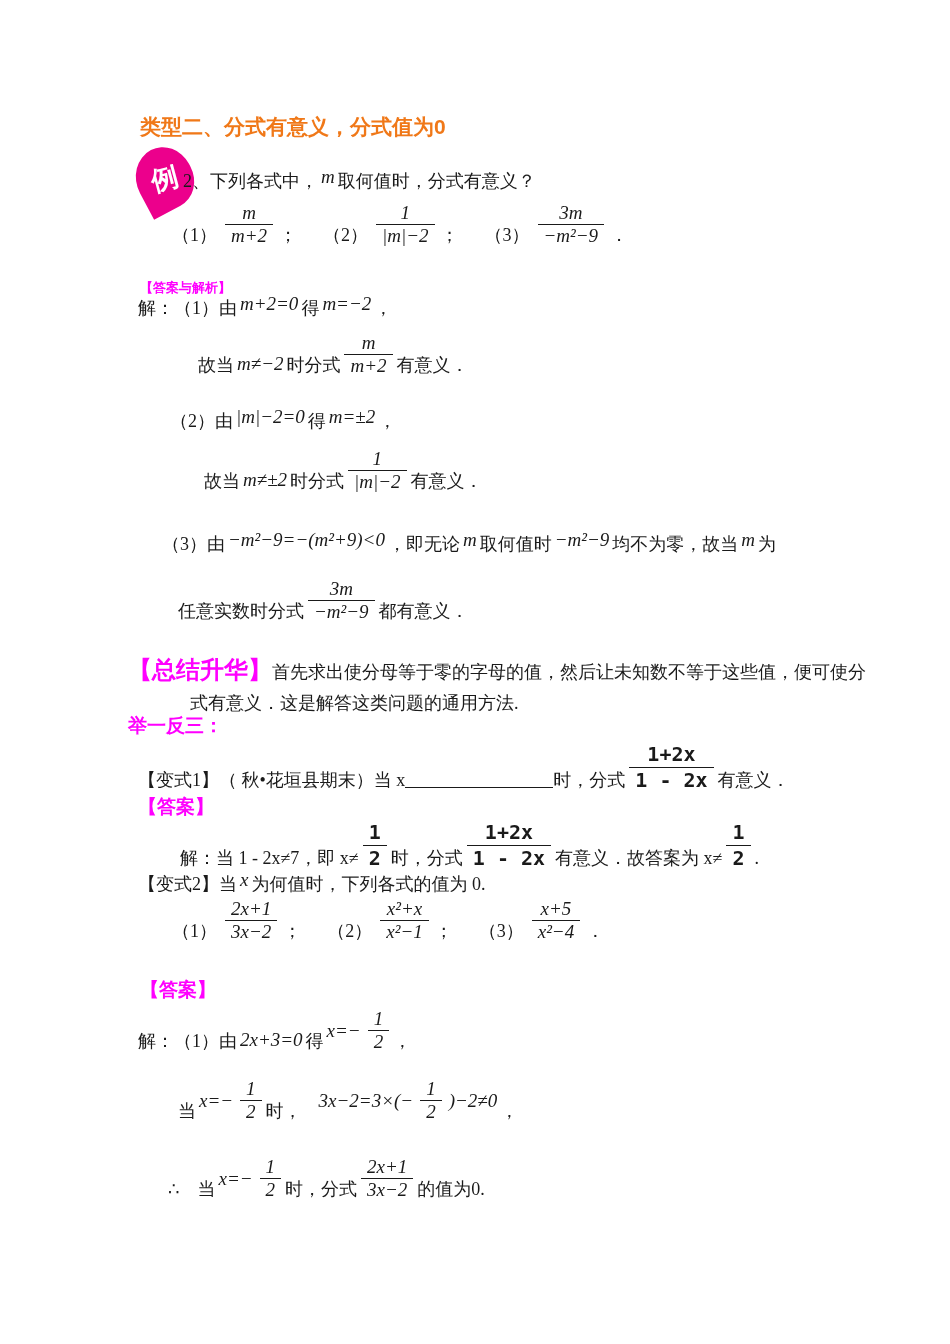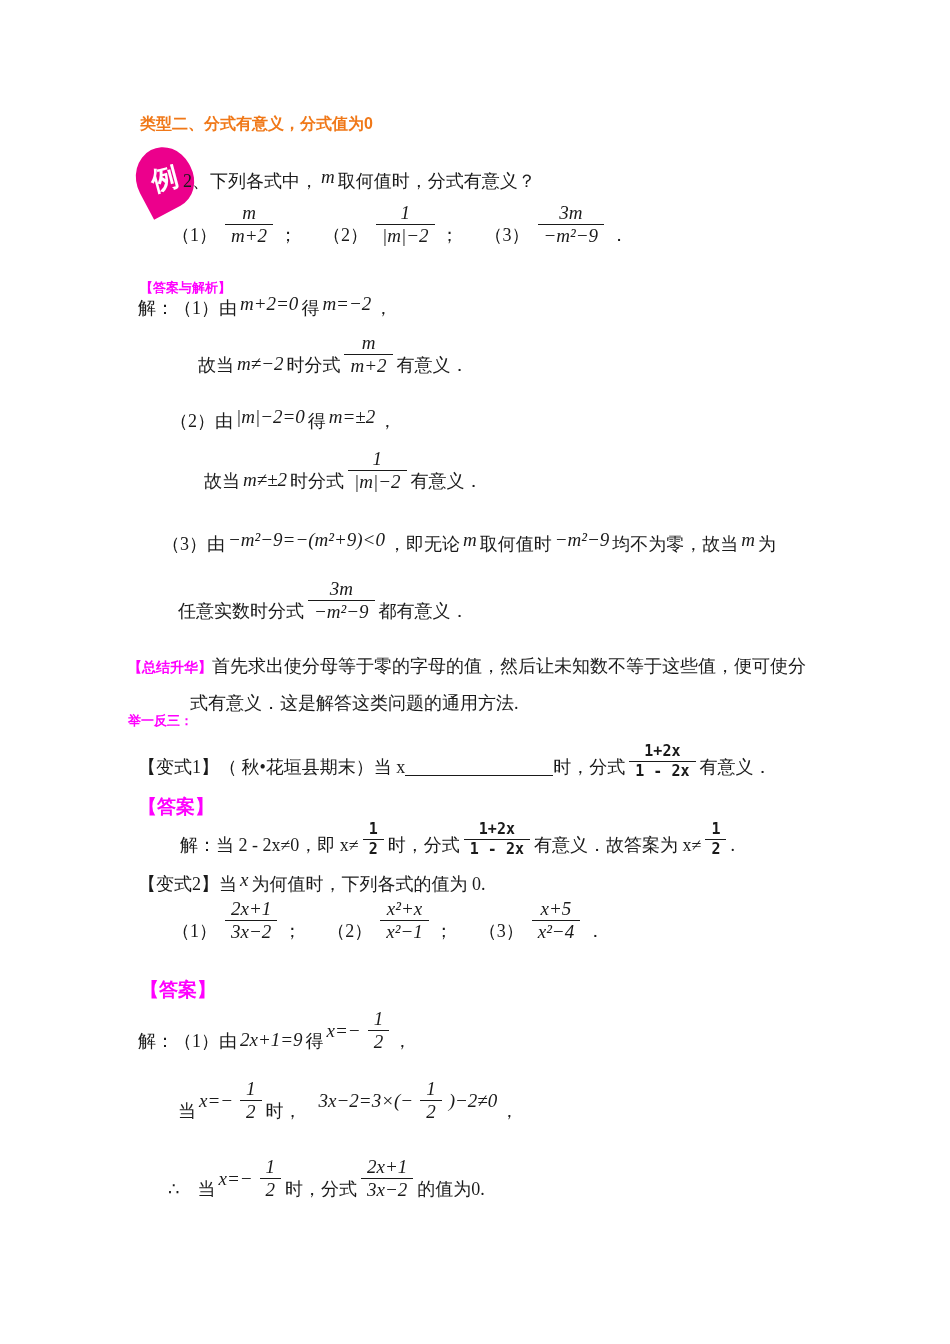--- a/index.html
+++ b/index.html
@@ -19,21 +19,21 @@
   .magenta { color: #FF00FF; }
   .math { font-style: italic; font-size: 19px; padding: 0 3px; }
   .raised { position: relative; top: -4px; display: inline-block; }
   .frac {
     display: inline-flex; flex-direction: column; align-items: center;
     font-style: italic; font-size: 19px; line-height: 1.18;
     margin: 0 4px; text-align: center;
   }
   .frac .fnum { display: block; padding: 0 6px; }
   .frac .fden { display: block; padding: 0 6px; border-top: 1.5px solid #1a1a1a; }
-  .mono { font-family: "DejaVu Sans Mono", monospace; font-style: normal; font-weight: bold; font-size: 15px; line-height: 1.25; }
+  .mono { font-family: "DejaVu Sans Mono", monospace; font-style: normal; font-weight: bold; font-size: 20px; line-height: 1.25; }
   .unit { display: inline-flex; align-items: center; }
   .sep  { margin: 0 26px 0 2px; }
   .lbl  { margin-right: 4px; }
   .blank { display: inline-block; width: 148px; border-bottom: 1.3px solid #1a1a1a; align-self: flex-end; margin-bottom: 5px; }
   .gap  { display: inline-block; width: 14px; }
   
   .badge { position: absolute; left: 136px; top: 147px; width: 64px; height: 80px; }
   .badge-shape {
     width: 57px; height: 63px; background: #EC008C;
     border-radius: 55% 50% 50% 0;
@@ -42,21 +42,21 @@
   }
   .badge-text {
     transform: rotate(13deg);
     color: #ffffff; font-family: "Liberation Sans", "DejaVu Sans", sans-serif;
     font-weight: bold; font-size: 27px;
   }
 </style>
 </head>
 <body>
 
-<div class="line hd orange" style="left:140px; top:112px; font-size:16px;">类型二、分式有意义，分式值为0</div>
+<div class="line hd orange" style="left:140px; top:112px; font-size:21px;">类型二、分式有意义，分式值为0</div>
 
 <div class="badge">
   <div class="badge-shape">
     <span class="badge-text">例</span>
   </div>
 </div>
 
 <div class="line" style="left:183px; top:167px;">
   <span>2、下列各式中，</span><span class="math raised">m</span><span>取何值时，分式有意义？</span>
 </div>
@@ -121,44 +121,44 @@
 <div class="line row" style="left:178px; top:578px;">
   <span>任意实数时分式</span>
   <span class="frac">
     <span class="fnum">3m</span>
     <span class="fden">−m²−9</span>
   </span>
   <span>都有意义．</span>
 </div>
 
 <div class="line" style="left:128px; top:653px;">
-  <span class="hd magenta" style="font-size:14px;margin-top:48px;">【总结升华】</span><span>首先求出使分母等于零的字母的值，然后让未知数不等于这些值，便可使分</span>
+  <span class="hd magenta" style="font-size:24px;margin-top:48px;">【总结升华】</span><span>首先求出使分母等于零的字母的值，然后让未知数不等于这些值，便可使分</span>
 </div>
 <div class="line" style="left:190px; top:690px;">
   <span>式有意义．这是解答这类问题的通用方法.</span>
 </div>
 
-<div class="line hd magenta" style="left:128px; top:712px; font-size:13px;">举一反三：</div>
+<div class="line hd magenta" style="left:128px; top:712px; font-size:19px;">举一反三：</div>
 
 <div class="line row" style="left:138px; top:742px;">
   <span>【变式1】</span>
   <span>（ 秋•花垣县期末）当 x</span>
   <span class="blank"></span>
   <span>时，分式</span>
   <span class="frac mono">
     <span class="fnum">1+2x</span>
     <span class="fden">1 - 2x</span>
   </span>
   <span>有意义．</span>
 </div>
 
 <div class="line hd magenta" style="left:138px; top:793px; font-size:19px;">【答案】</div>
 
 <div class="line row" style="left:180px; top:820px;">
-  <span>解：当 2 - 2x≠0，即 x≠</span>
+  <span>解：当 1 - 2x≠7，即 x≠</span>
   <span class="frac mono">
     <span class="fnum">1</span>
     <span class="fden">2</span>
   </span>
   <span>时，分式</span>
   <span class="frac mono">
     <span class="fnum">1+2x</span>
     <span class="fden">1 - 2x</span>
   </span>
   <span>有意义．故答案为 x≠</span>
@@ -191,21 +191,21 @@
     <span class="fnum">x+5</span>
     <span class="fden">x²−4</span>
   </span>
   <span class="sep">．</span>
 </div>
 
 <div class="line hd magenta" style="left:140px; top:976px; font-size:19px;">【答案】</div>
 
 <div class="line row" style="left:138px; top:1008px;">
   <span>解：（1）由</span>
-  <span class="math">2x+1=9</span>
+  <span class="math">2x+3=0</span>
   <span>得</span>
   <span class="unit">
     <span class="math">x=−</span>
     <span class="frac">
       <span class="fnum">1</span>
       <span class="fden">2</span>
     </span>
   </span>
   <span>，</span>
 </div>

